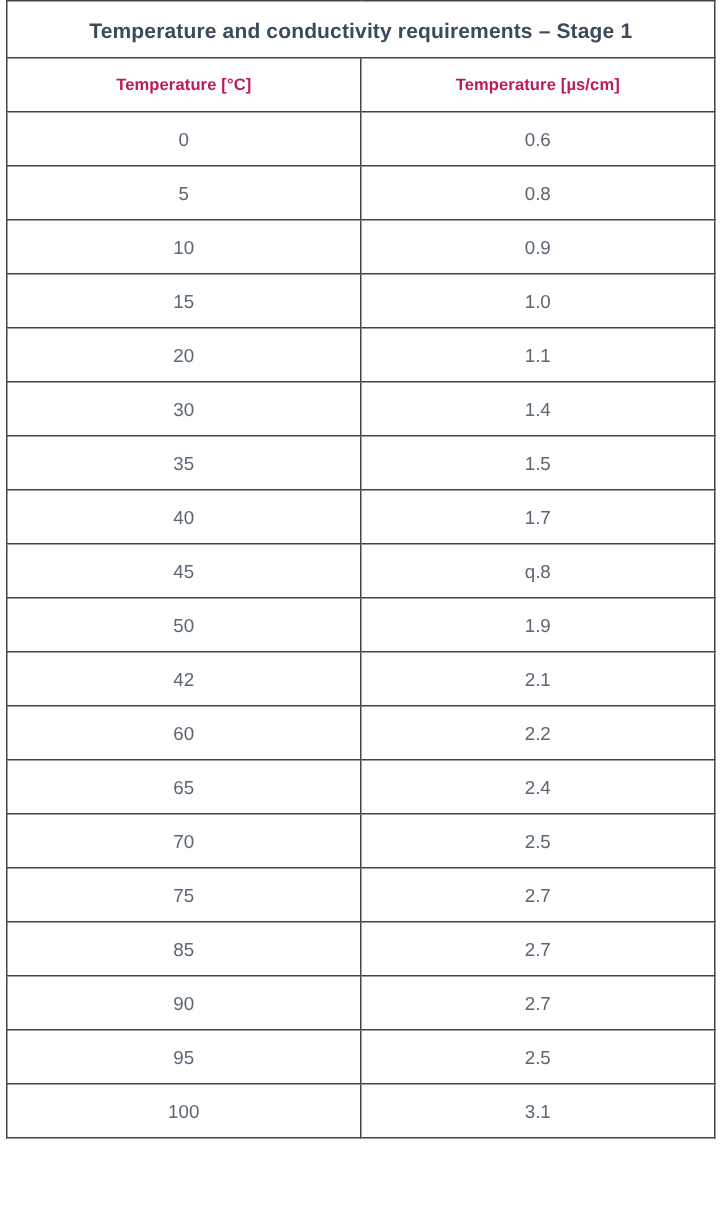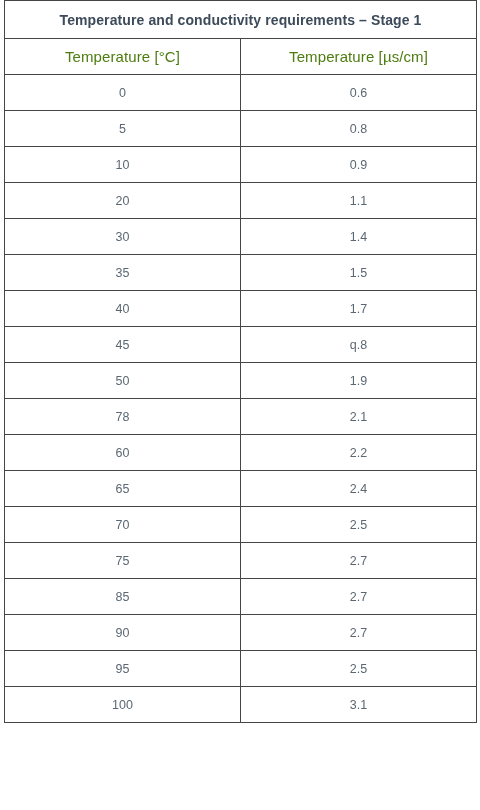--- a/index.html
+++ b/index.html
@@ -41,23 +41,23 @@
     font-size: 14px;
     font-weight: bold;
     color: #3c4a59;
     letter-spacing: 0.1px;
     margin-left: 24px;
   }
 
   
   .head-cell {
     height: 35px;
-    font-size: 15px;
-    font-weight: normal;
-    color: #4d7c0f;
+    font-size: 11px;
+    font-weight: bold;
+    color: #be185d;
     letter-spacing: 0.1px;
   }
 
   
   .data-cell {
     height: 35px;
     font-size: 12.5px;
     font-weight: normal;
     color: #5b6773;
   }
@@ -90,20 +90,24 @@
         </tr>
         <tr>
           <td class="data-cell">5</td>
           <td class="data-cell">0.8</td>
         </tr>
         <tr>
           <td class="data-cell">10</td>
           <td class="data-cell">0.9</td>
         </tr>
         <tr>
+          <td class="data-cell">15</td>
+          <td class="data-cell">1.0</td>
+        </tr>
+        <tr>
           <td class="data-cell">20</td>
           <td class="data-cell">1.1</td>
         </tr>
         <tr>
           <td class="data-cell">30</td>
           <td class="data-cell">1.4</td>
         </tr>
         <tr>
           <td class="data-cell">35</td>
           <td class="data-cell">1.5</td>
@@ -114,21 +118,21 @@
         </tr>
         <tr>
           <td class="data-cell">45</td>
           <td class="data-cell">q.8</td>
         </tr>
         <tr>
           <td class="data-cell">50</td>
           <td class="data-cell">1.9</td>
         </tr>
         <tr>
-          <td class="data-cell">78</td>
+          <td class="data-cell">42</td>
           <td class="data-cell">2.1</td>
         </tr>
         <tr>
           <td class="data-cell">60</td>
           <td class="data-cell">2.2</td>
         </tr>
         <tr>
           <td class="data-cell">65</td>
           <td class="data-cell">2.4</td>
         </tr>

